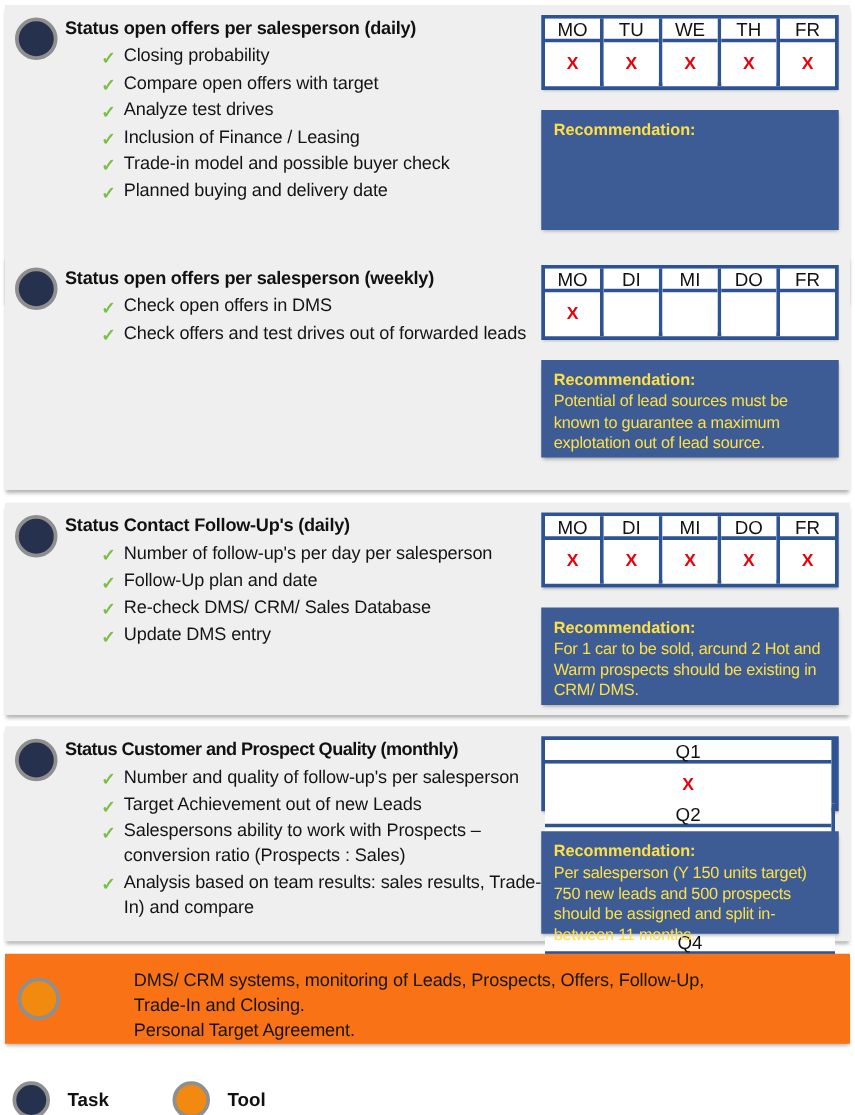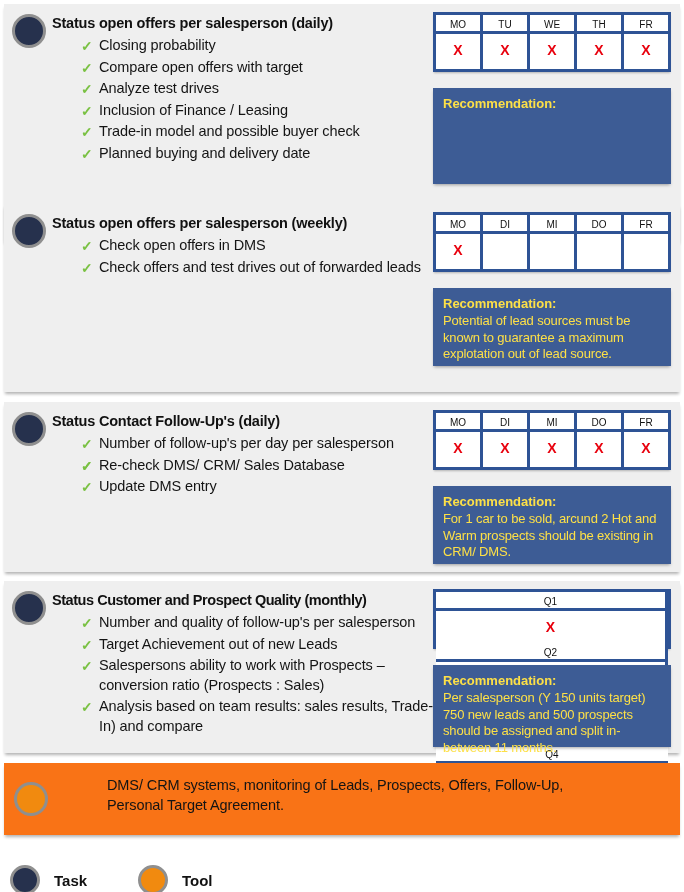--- a/index.html
+++ b/index.html
@@ -111,21 +111,21 @@
     border-right: 3px solid #2e5395;
     box-sizing: border-box;
     display: flex;
     flex-direction: column;
   }
   .daycol:last-child { border-right: none; border-radius: 15px; }
   .dayhead {
     height: 19px;
     line-height: 19px;
     text-align: center;
-    font-size: 10px;
+    font-size: 15px;
     font-weight: normal;
     color: #111111;
     border-bottom: 3px solid #2e5395;
     box-sizing: border-box;
     background: #ffffff;
   }
   .daycell {
     height: 32px;
     line-height: 32px;
     text-align: center;
@@ -297,21 +297,21 @@
       <div class="rec-body">Potential of lead sources must be known to guarantee a maximum explotation out of lead source.</div>
     </div>
   </div>
 
   <div class="section sec3">
     <div class="circle task sec-circle"></div>
     <div class="content">
       <div class="sec-title">Status Contact Follow-Up's (daily)</div>
       <ul class="bullets">
         <li><span class="check">✓</span><span>Number of follow-up's per day per salesperson</span></li>
-        <li><span class="check">✓</span></li>
+        <li><span class="check">✓</span><span>Follow-Up plan and date</span></li>
         <li><span class="check">✓</span><span>Re-check DMS/ CRM/ Sales Database</span></li>
         <li><span class="check">✓</span><span>Update DMS entry</span></li>
       </ul>
     </div>
     <div class="daytable" style="width:238px;height:60px;">
       <div class="daycol">
         <div class="dayhead">MO</div>
         <div class="daycell">X</div>
       </div>
       <div class="daycol">
@@ -369,20 +369,21 @@
     <div class="recbox" style="top:84px;width:238px;height:82px;">
       <div class="rec-title">Recommendation:</div>
       <div class="rec-body">Per salesperson (Y 150 units target) 750 new leads and 500 prospects should be assigned and split in-between 11 months.</div>
     </div>
   </div>
 
   <div class="footer">
     <div class="circle tool"></div>
     <div class="footer-text">
       <div>DMS/ CRM systems, monitoring of Leads, Prospects, Offers, Follow-Up,</div>
+      <div>Trade-In and Closing.</div>
       <div>Personal Target Agreement.</div>
     </div>
   </div>
 
   <div class="legend">
     <div class="legend-item legend-task">
       <span class="circle task"></span>
       <span class="legend-label">Task</span>
     </div>
     <div class="legend-item legend-tool">

